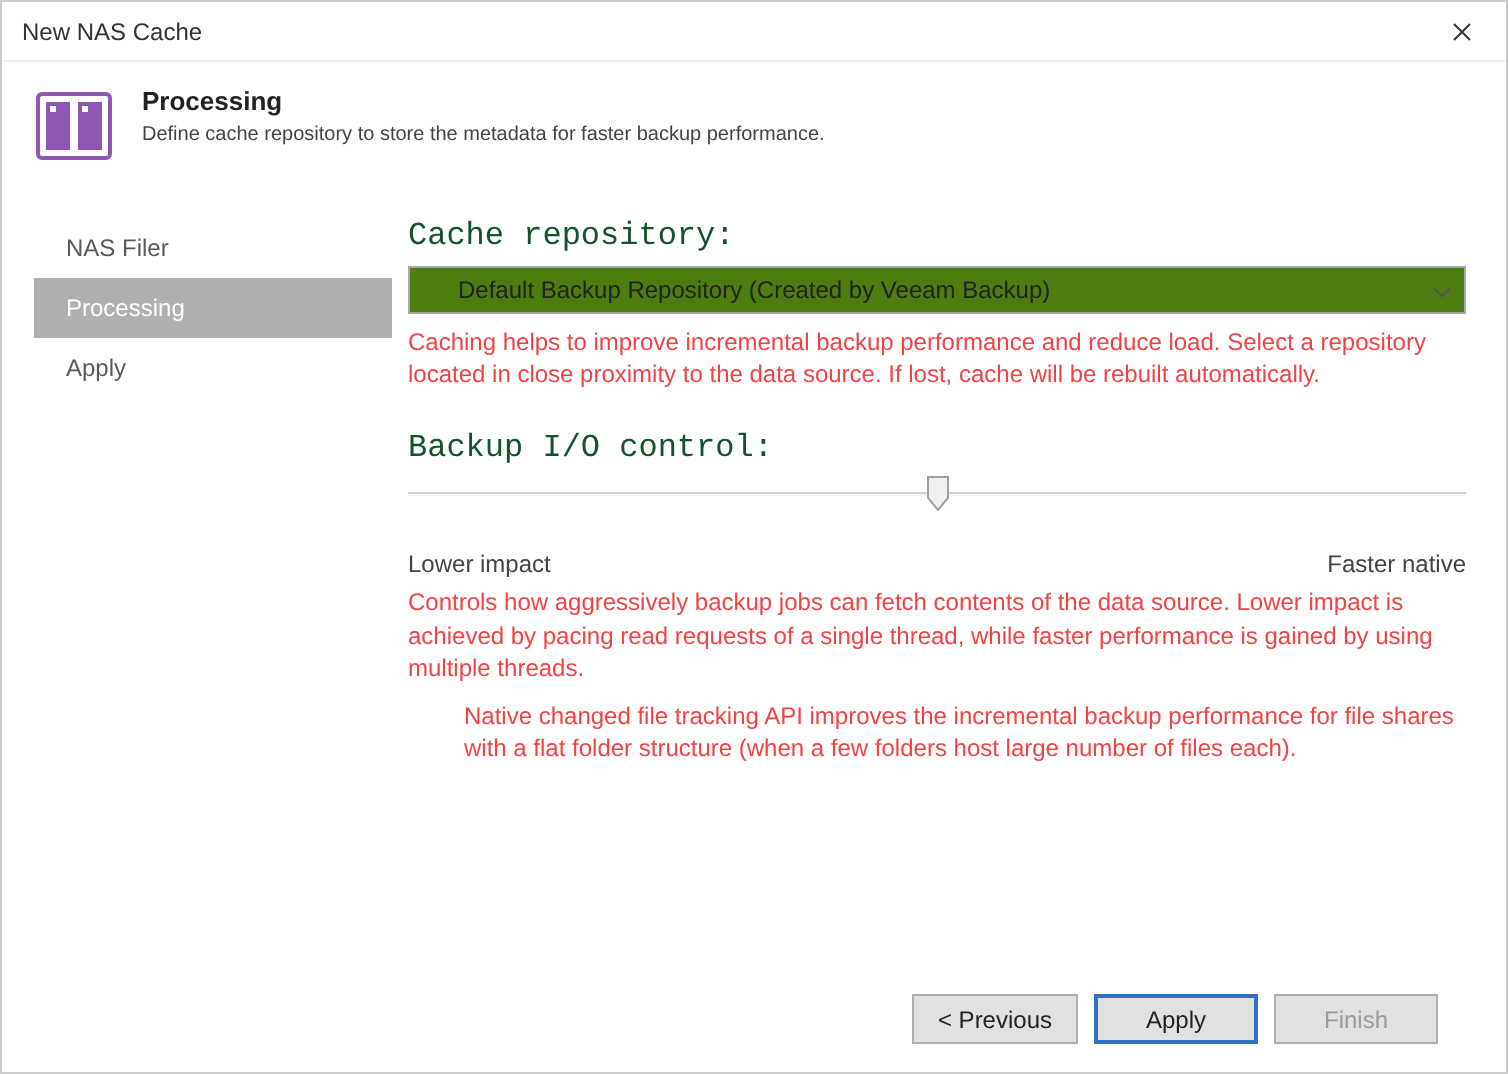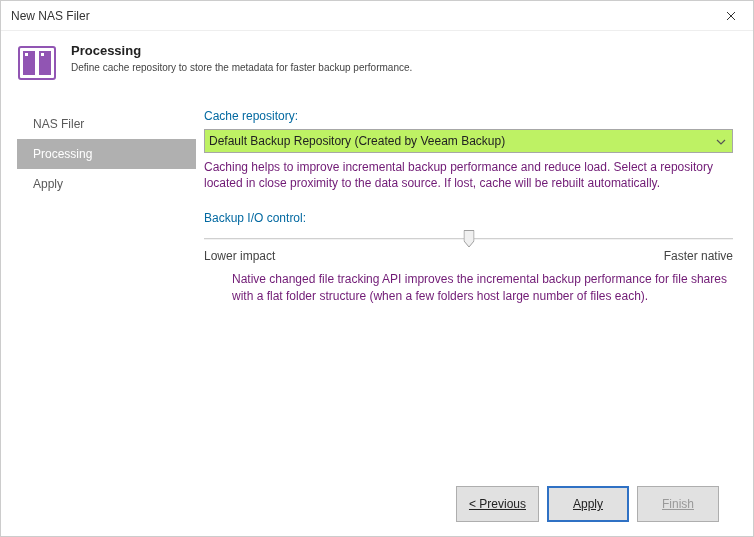--- a/index.html
+++ b/index.html
@@ -87,44 +87,45 @@
     }
     .main {
       flex: 1;
       padding: 10px 20px 10px 8px;
       display: flex;
       flex-direction: column;
       gap: 6px;
       color: #444;
     }
     .field-label {
-      font-size: 12px;
-      color: #0369a1;
+      font-size: 16px;
+      color: #14532d;
+      font-family: Liberation Mono, monospace;
     }
     .dropdown {
       position: relative;
       height: 24px;
       border: 1px solid #a7a7a7;
-      background: #bef264;
-      display: flex;
-      align-items: center;
-      padding: 0 24px 0 4px;
+      background: #4d7c0f;
+      display: flex;
+      align-items: center;
+      padding: 0 24px 0 24px;
       font-size: 12px;
       color: #222;
       cursor: pointer;
     }
     .dropdown-chevron {
       position: absolute;
       right: 6px;
       top: 50%;
       transform: translateY(-50%);
     }
     .help-text {
       font-size: 12px;
-      color: #701a75;
+      color: #ef4444;
       line-height: 1.35;
     }
     .slider-block { margin-top: 14px; }
     .slider-track {
       position: relative;
       height: 18px;
       margin: 4px 0 2px 0;
     }
     .slider-rail {
       position: absolute;
@@ -140,21 +141,21 @@
       transform: translateX(-50%);
       width: 11px;
       height: 18px;
     }
     .slider-thumb svg { display: block; }
     .slider-labels {
       display: flex;
       justify-content: space-between;
       font-size: 12px;
       color: #444;
-      margin-top: 2px;
+      margin-top: 20px;
     }
     .checkbox-row {
       display: flex;
       align-items: center;
       gap: 6px;
       margin-top: 12px;
     }
     .checkbox {
       width: 13px;
       height: 13px;
@@ -168,48 +169,47 @@
     }
     .footer {
       border-top: 1px solid transparent;
       padding: 12px 16px 14px 16px;
       display: flex;
       justify-content: flex-end;
       gap: 8px;
     }
     .btn {
       min-width: 82px;
-      height: 36px;
+      height: 25px;
       border: 1px solid #aeaeae;
       background: #e1e1e1;
       font-size: 12px;
       color: #222;
       display: inline-flex;
       align-items: center;
       justify-content: center;
       cursor: pointer;
       padding: 0 12px;
-      text-decoration: underline;
     }
     .btn.primary {
       border: 2px solid #2f71c4;
       background: #e1e1e1;
     }
     .btn.disabled {
       color: #9a9a9a;
       cursor: default;
       background: #e1e1e1;
     }
     .btn-gap { width: 10px; }
   </style>
 </head>
 <body>
 
 <div class="titlebar">
-  <span class="titlebar-title">New NAS Filer</span>
+  <span class="titlebar-title">New NAS Cache</span>
   <div class="close-btn">
     <span>
       <svg width="10" height="10" viewBox="0 0 10 10">
           <path d="M1 1 L9 9 M9 1 L1 9" stroke="currentColor" stroke-width="1"></path>
         </svg>
     </span>
   </div>
 </div>
 
 <div class="header">
@@ -256,20 +256,21 @@
         <div class="slider-thumb">
           <svg width="11" height="18" viewBox="0 0 11 18">
             <path d="M0.5 0.5 H10.5 V11 L5.5 17 L0.5 11 Z" fill="#f0f0f0" stroke="#9e9e9e"></path>
           </svg>
         </div>
       </div>
       <div class="slider-labels">
         <span>Lower impact</span>
         <span>Faster native</span>
       </div>
+      <div class="help-text" style="margin-top:4px">Controls how aggressively backup jobs can fetch contents of the data source. Lower impact is achieved by pacing read requests of a single thread, while faster performance is gained by using multiple threads.</div>
     </div>
 
     <div class="help-text indent-note">Native changed file tracking API improves the incremental backup performance for file shares with a flat folder structure (when a few folders host large number of files each).</div>
 
   </div>
 </div>
 
 <div class="footer">
   <div class="btn">&lt; Previous</div>
   <div class="btn primary">Apply</div>

